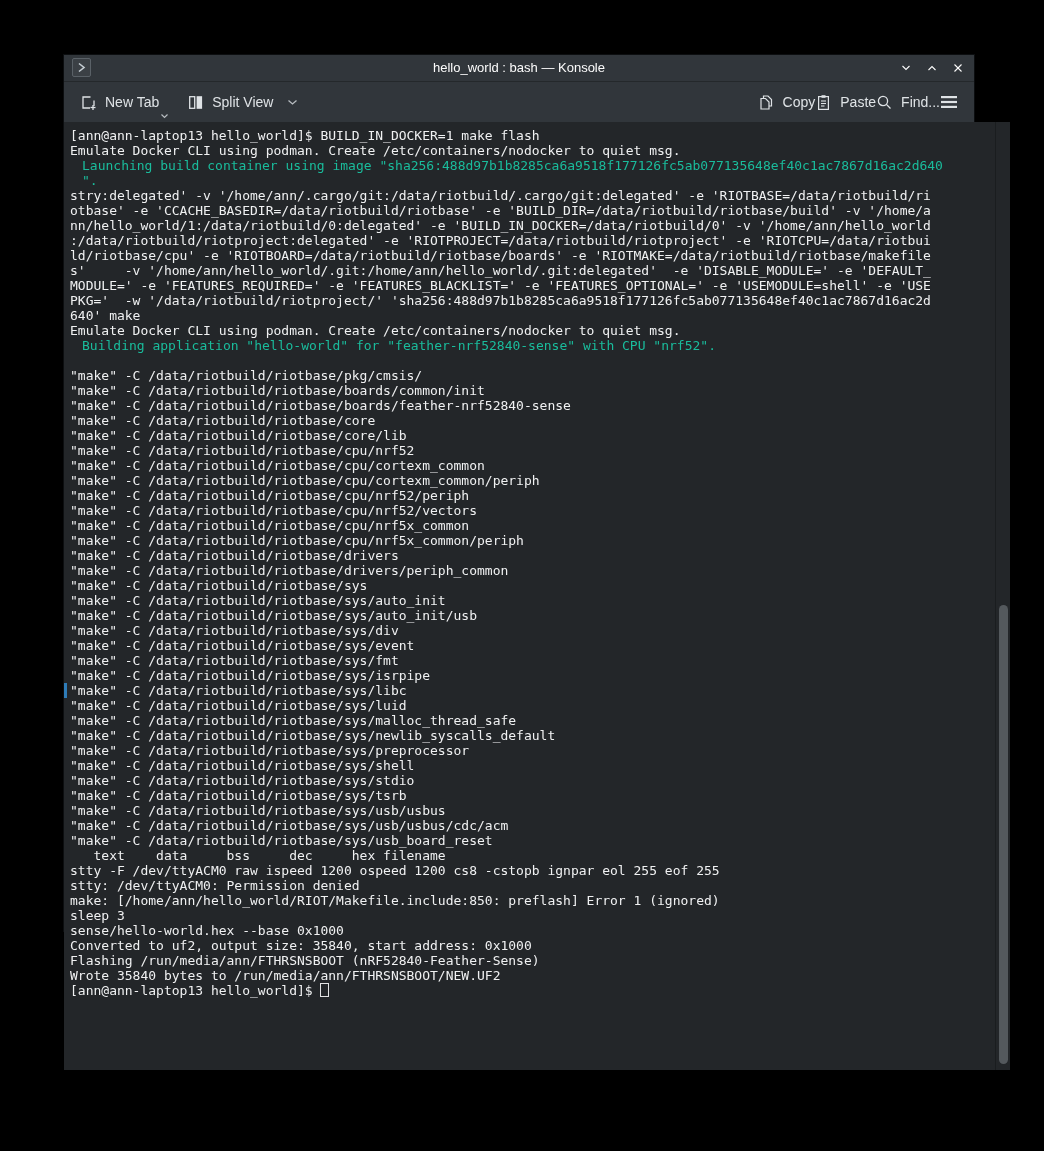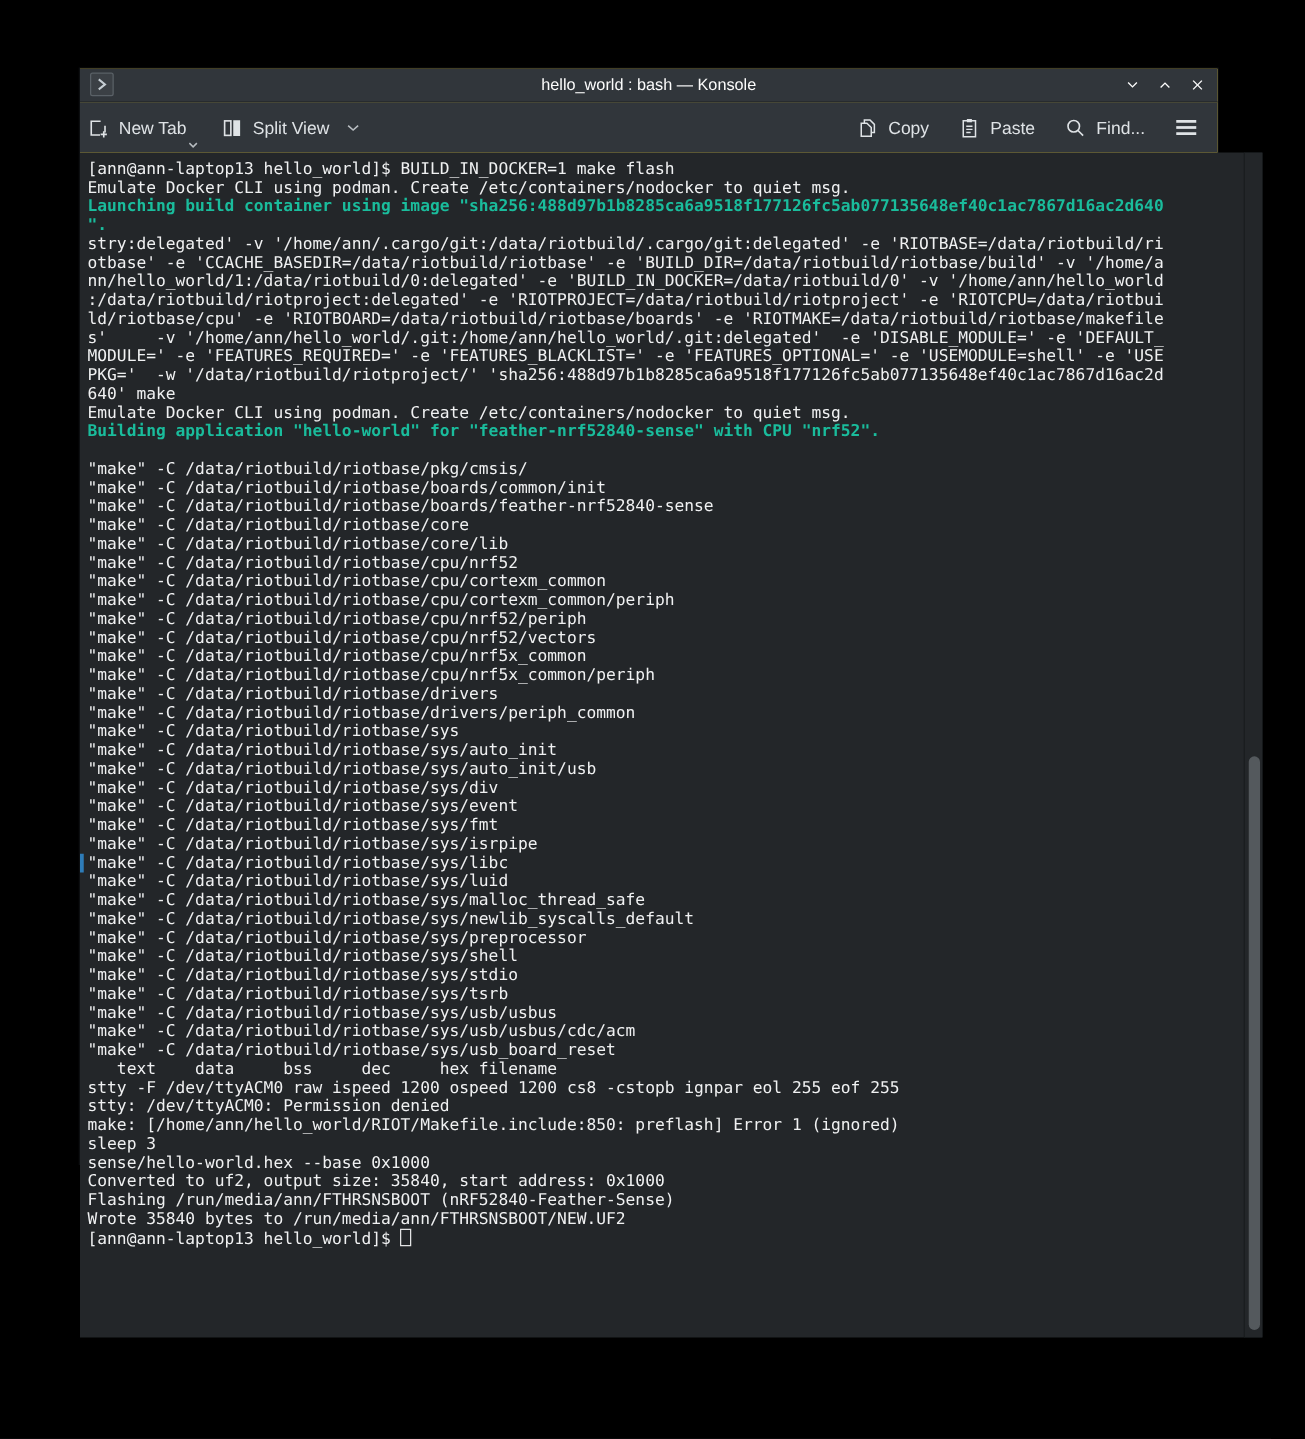--- a/index.html
+++ b/index.html
@@ -2,21 +2,21 @@
 <html><head>
 <meta charset="utf-8">
 <style>
   html,body{margin:0;padding:0;}
   body{
     width:1044px;height:1151px;background:#000;position:relative;overflow:hidden;
     font-family:"Liberation Sans",sans-serif;
   }
   .window{
     position:absolute;left:64px;top:55px;width:910px;height:876px;
-    background:#fde047;box-shadow:0 0 0 1px #0c0e10;
+    background:#4d7c0f;box-shadow:0 0 0 1px #0c0e10;
   }
   .titlebar{
     position:absolute;left:0;top:0;width:910px;height:26px;background:#31363b;
     border-bottom:1px solid #24282b;
   }
   .app-icon{
     position:absolute;left:8px;top:3px;width:19px;height:19px;box-sizing:border-box;
     background:#3b4045;border:1px solid #5a6167;border-radius:2px;
     display:flex;align-items:center;justify-content:center;
   }
@@ -26,32 +26,32 @@
   }
   .win-controls{
     position:absolute;right:8px;top:0;height:26px;display:flex;align-items:center;gap:10px;
   }
   .win-btn{width:16px;height:16px;display:flex;align-items:center;justify-content:center;cursor:default;}
   .toolbar{
     position:absolute;left:0;top:27px;width:910px;height:40px;background:#31363b;
     display:flex;align-items:center;color:#dfe3e6;font-size:14px;
   }
   .tb-btn{display:flex;align-items:center;gap:8px;position:relative;height:28px;}
-  .tb-left{display:flex;align-items:center;gap:28px;padding-left:6px;}
-  .tb-right{display:flex;align-items:center;gap:24px;margin-left:auto;padding-right:16px;}
+  .tb-left{display:flex;align-items:center;gap:28px;padding-left:16px;}
+  .tb-right{display:flex;align-items:center;margin-left:auto;padding-right:16px;}
   .arrow-under{position:absolute;right:-10px;bottom:-3px;}
   .terminal{
     position:absolute;left:0;top:67px;width:910px;height:948px;background:#232629;overflow:hidden;padding-left:36px;
   }
   .term-content{
     position:absolute;left:0;top:0;width:894px;bottom:0;padding-top:6px;
     font-family:"DejaVu Sans Mono",monospace;font-size:13px;line-height:15px;color:#f0f1f2;
   }
   .tline{height:15px;white-space:pre;padding-left:6px;position:relative;overflow:visible;}
-  .tline.info{color:#1abc9c;font-weight:bold;}
+  .tline.info{color:#1abc9c;font-weight:normal;margin-left:12px;}
   .line-marker{position:absolute;left:0;top:0;width:3px;height:15px;background:#2e7cb8;}
   .cursor{
     display:inline-block;width:7px;height:12px;border:1px solid #e2e3e4;
     vertical-align:-2px;background:transparent;
   }
   .scrollbar{
     position:absolute;right:0;top:0;width:15px;height:948px;background:#232629;
     border-left:1px solid #1a1d1f;box-sizing:border-box;
   }
   .scroll-thumb{

